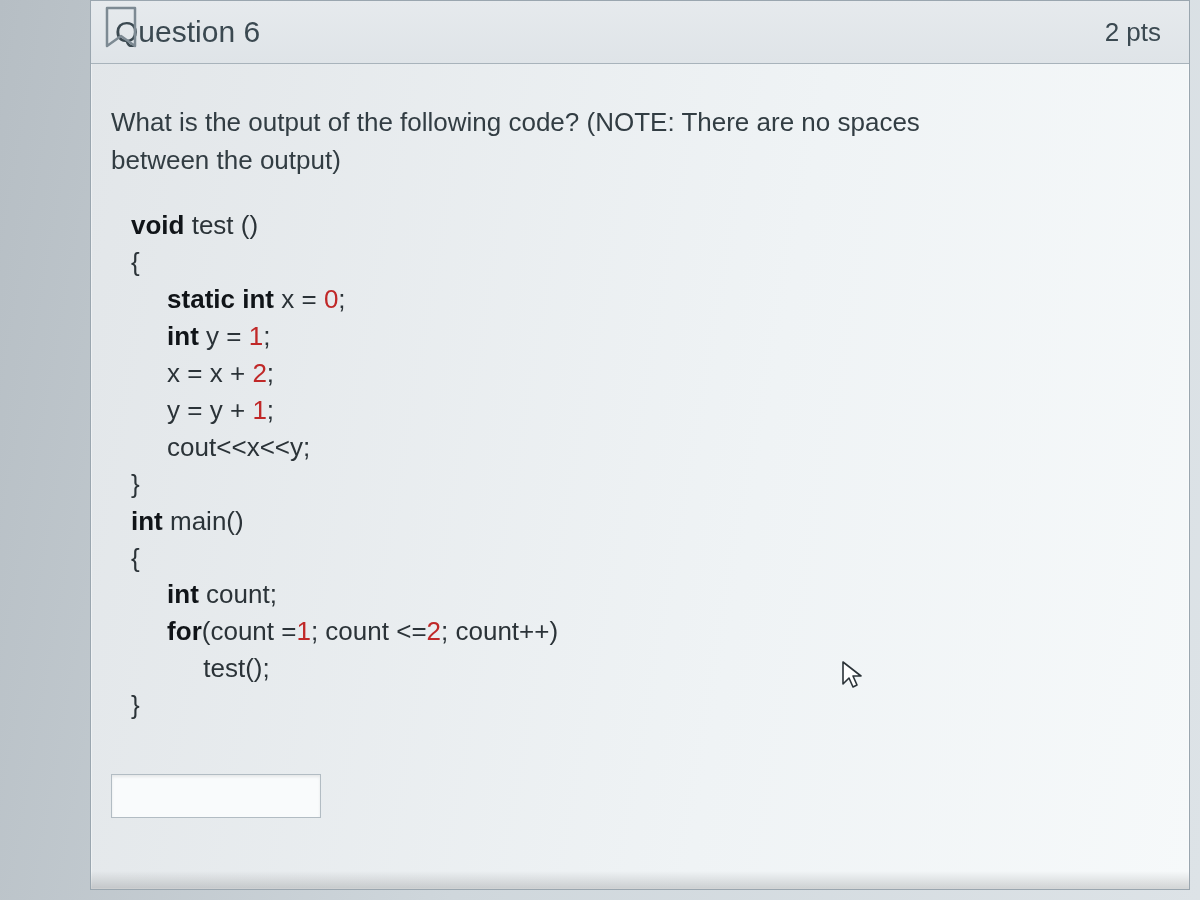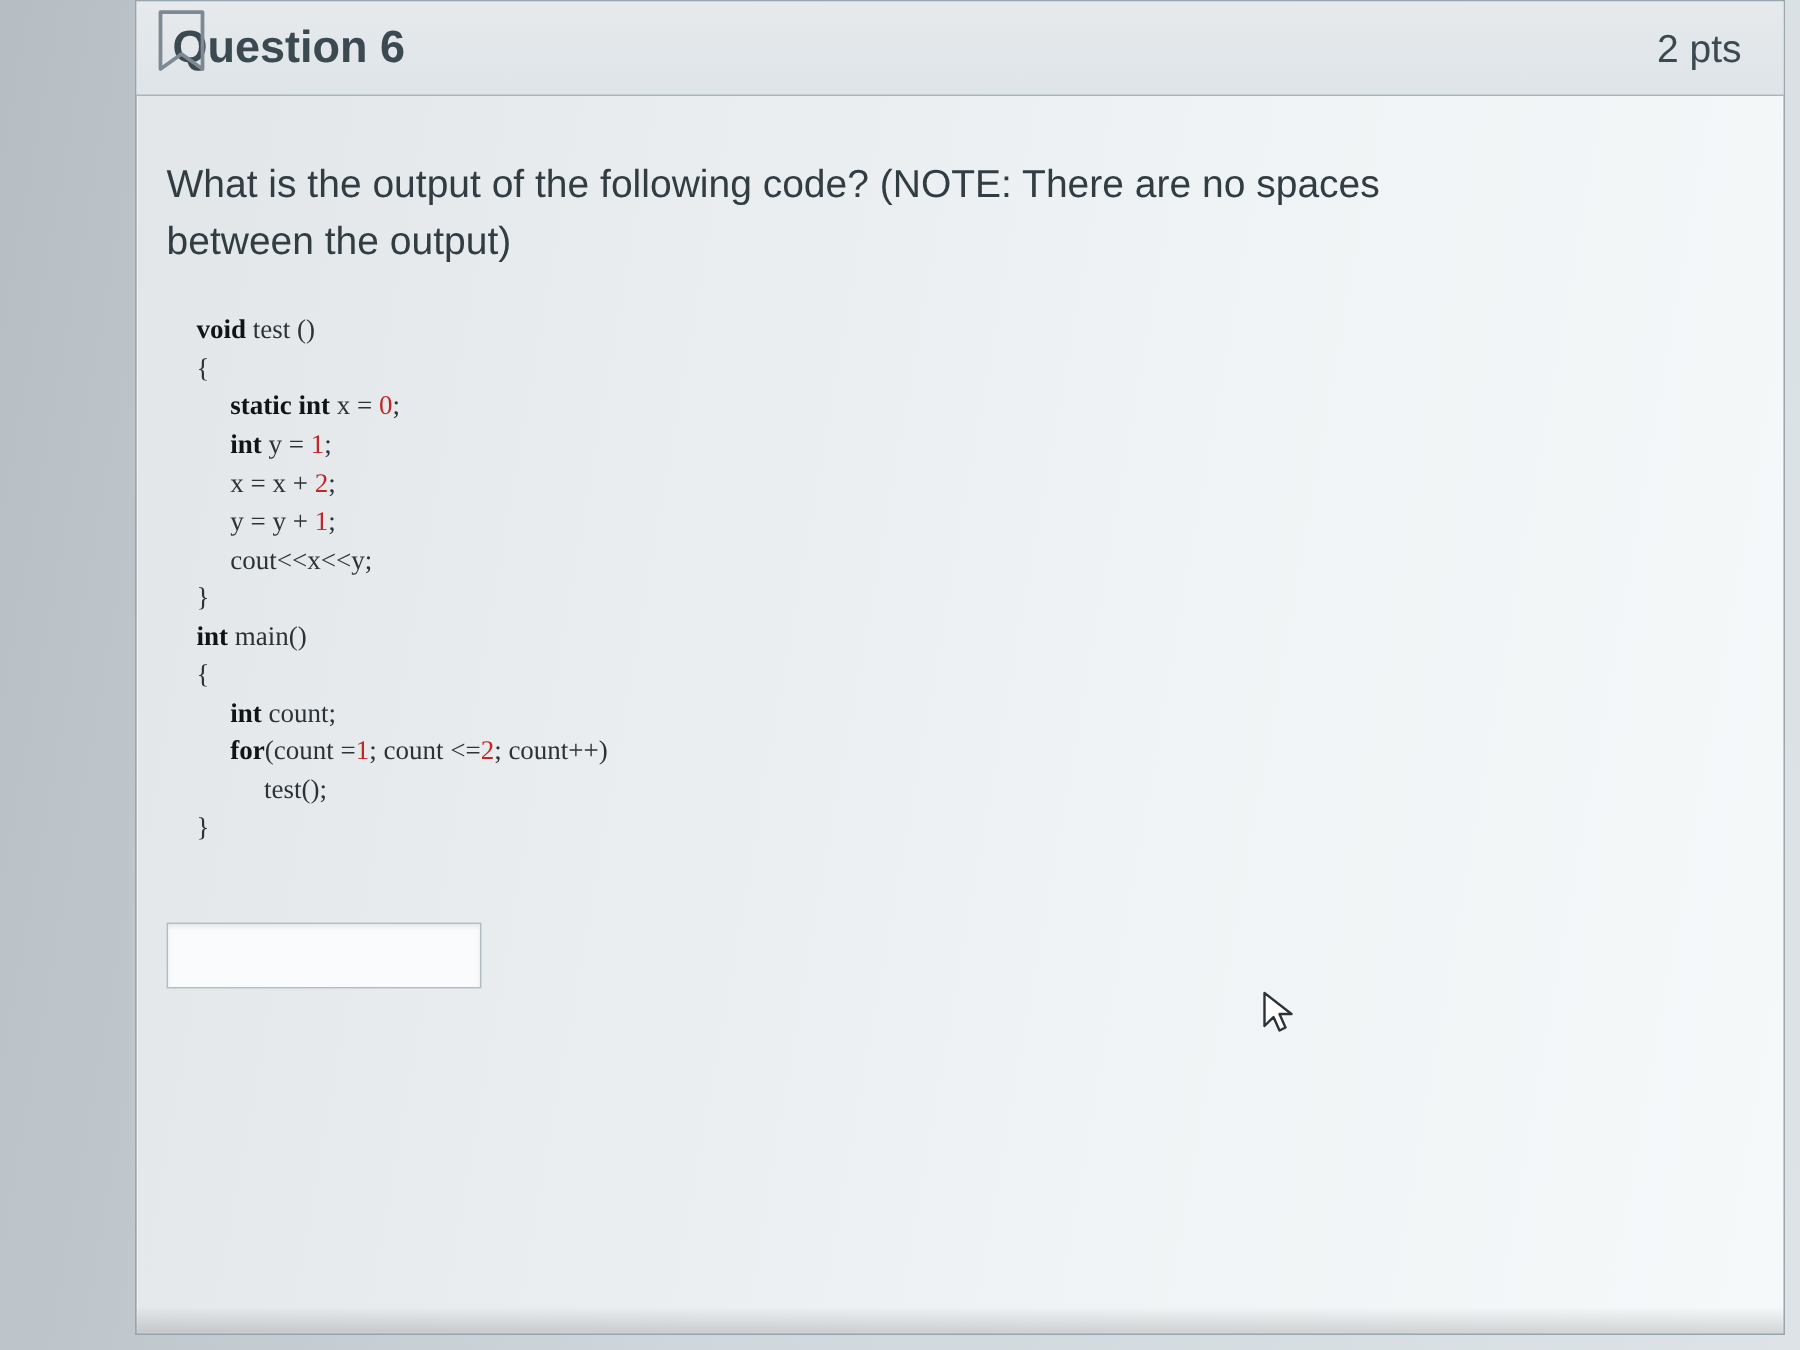--- a/index.html
+++ b/index.html
@@ -30,41 +30,41 @@
   .card-header {
     display: flex;
     justify-content: space-between;
     align-items: center;
     padding: 14px 28px 14px 24px;
     border-bottom: 1px solid #a8b3bb;
     background: linear-gradient(#e6eaed,#dfe4e8);
   }
   .q-title {
     font-size: 30px;
-    font-weight: 700;
+    font-weight: 400;
     color: #3b4951;
   }
   .q-pts {
     font-size: 26px;
     color: #3b4951;
     text-align: right;
   }
   .card-body {
     padding: 40px 40px 30px 20px;
   }
   .prompt {
     font-size: 26px;
     line-height: 1.45;
     color: #323d43;
     margin-bottom: 28px;
     max-width: 880px;
   }
   .code {
-    font-family: Liberation Serif, serif;
-    font-size: 18px;
+    font-family: Liberation Sans, sans-serif;
+    font-size: 26px;
     line-height: 1.42;
     color: #2b3338;
     white-space: pre;
     padding-left: 20px;
     margin-top: 20px;
   }
   .kw { color: #101418; font-weight: 700; }
   .num { color: #c02828; }
   .answer-box {
     margin-top: 50px;

